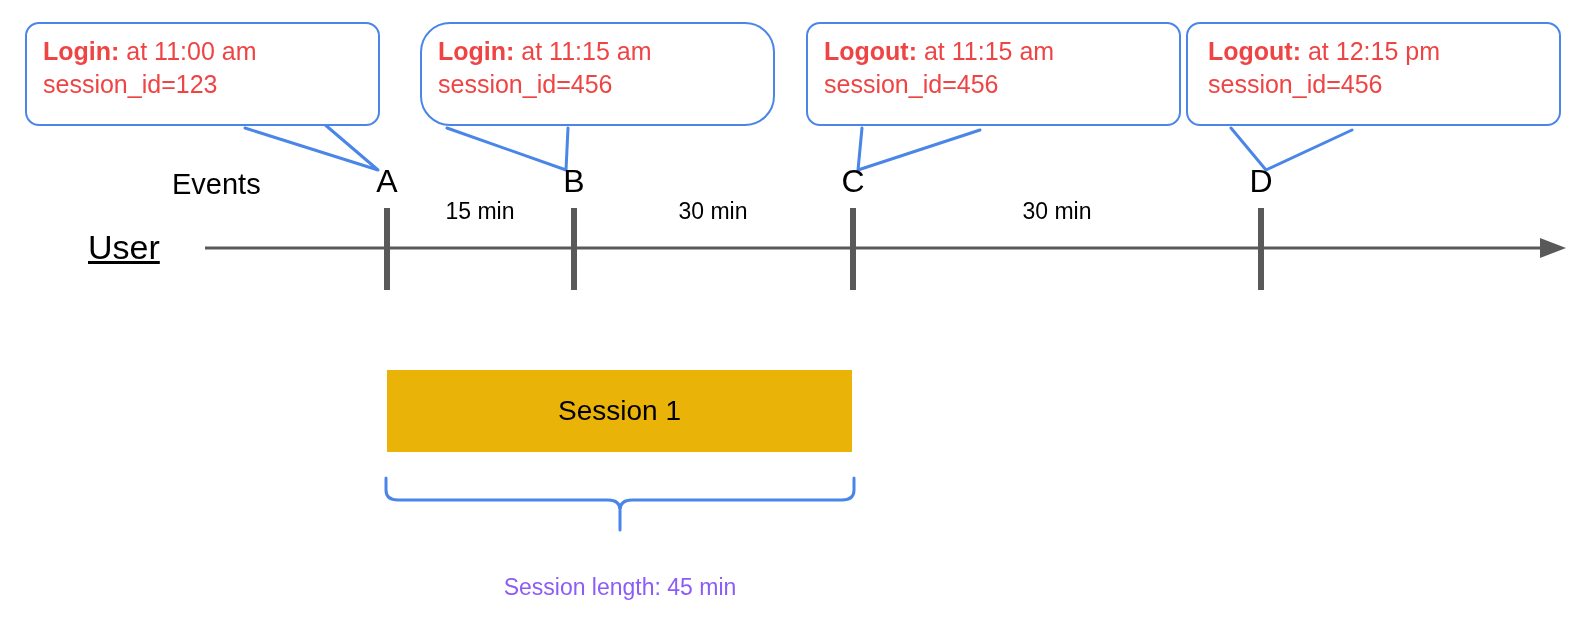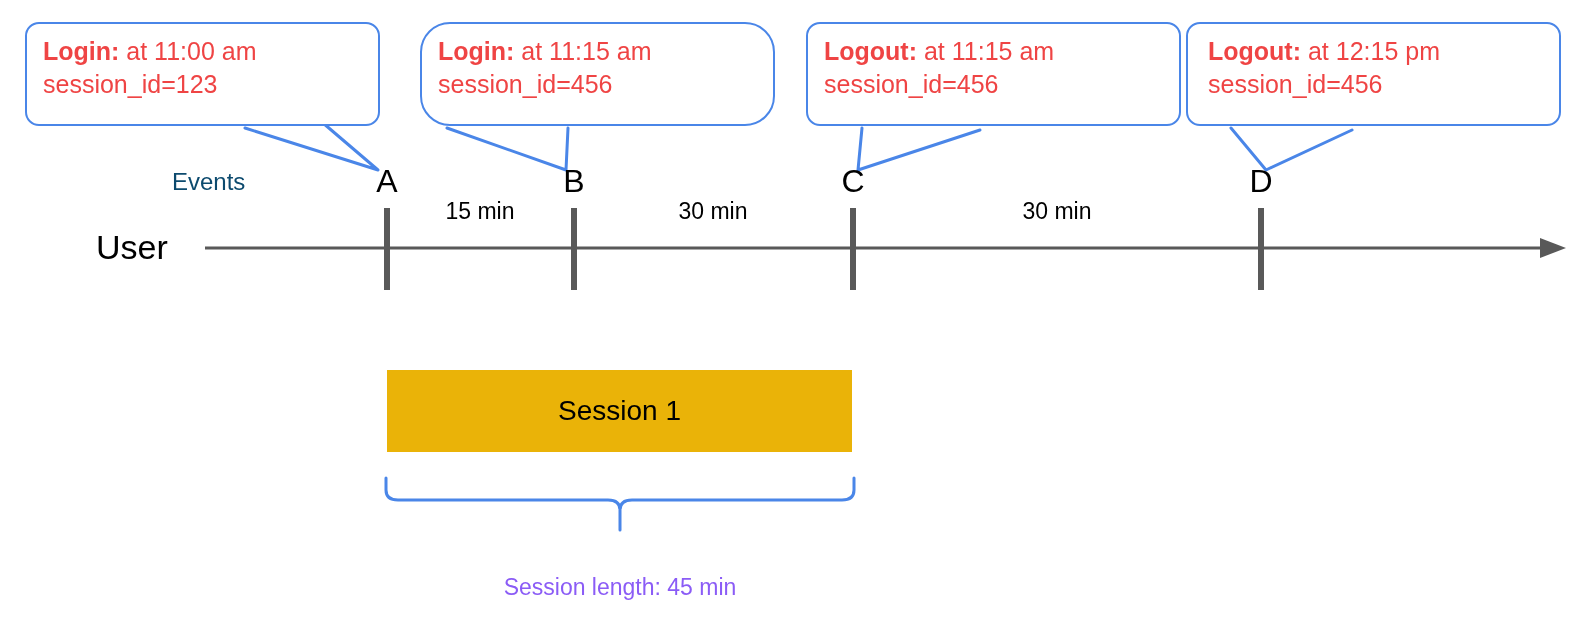--- a/index.html
+++ b/index.html
@@ -46,22 +46,22 @@
 
   
   .axis-label {
     position: absolute;
     font-size: 34px;
     color: #000000;
     white-space: nowrap;
   }
   .row-label {
     position: absolute;
-    font-size: 24px;
-    color: #0c4a6e;
+    font-size: 29px;
+    color: #000000;
     white-space: nowrap;
   }
   .tick-label {
     position: absolute;
     font-size: 32px;
     color: #000000;
     white-space: nowrap;
     text-align: center;
   }
   .gap-label {
@@ -147,21 +147,21 @@
     <span class="line">session_id=456</span>
   </div>
 
   <div class="callout" style="left:1186px; top:22px; width:375px; height:104px;padding-left:20px;">
     <span class="line"><span class="evt">Logout:</span><span> at 12:15 pm</span></span>
     <span class="line">session_id=456</span>
   </div>
 
   <div class="row-label" style="left:172px; top:168px;">Events</div>
 
-  <div class="axis-label" style="left:96px; top:228px;">User</div>
+  <div class="axis-label" style="left:88px; top:228px;text-decoration:underline;">User</div>
 
   <div class="tick-label" style="left:367px; top:163px; width:40px;">A</div>
   <div class="tick-label" style="left:554px; top:163px; width:40px;">B</div>
   <div class="tick-label" style="left:833px; top:163px; width:40px;">C</div>
   <div class="tick-label" style="left:1241px; top:163px; width:40px;">D</div>
 
   <div class="gap-label" style="left:410px; top:198px; width:140px;">15 min</div>
   <div class="gap-label" style="left:643px; top:198px; width:140px;">30 min</div>
   <div class="gap-label" style="left:987px; top:198px; width:140px;">30 min</div>
 

